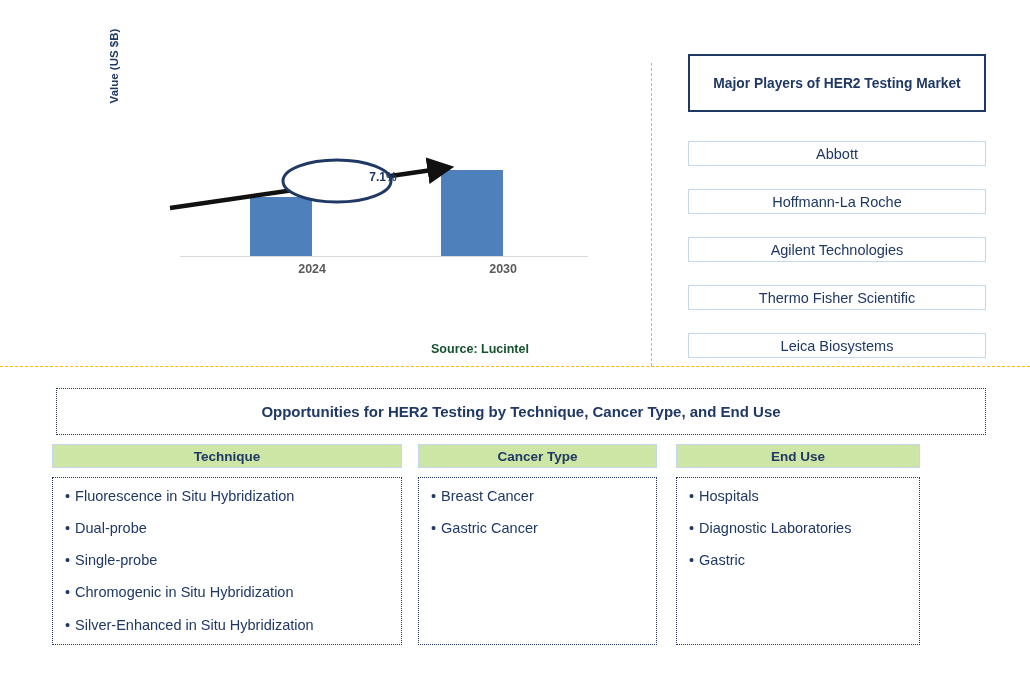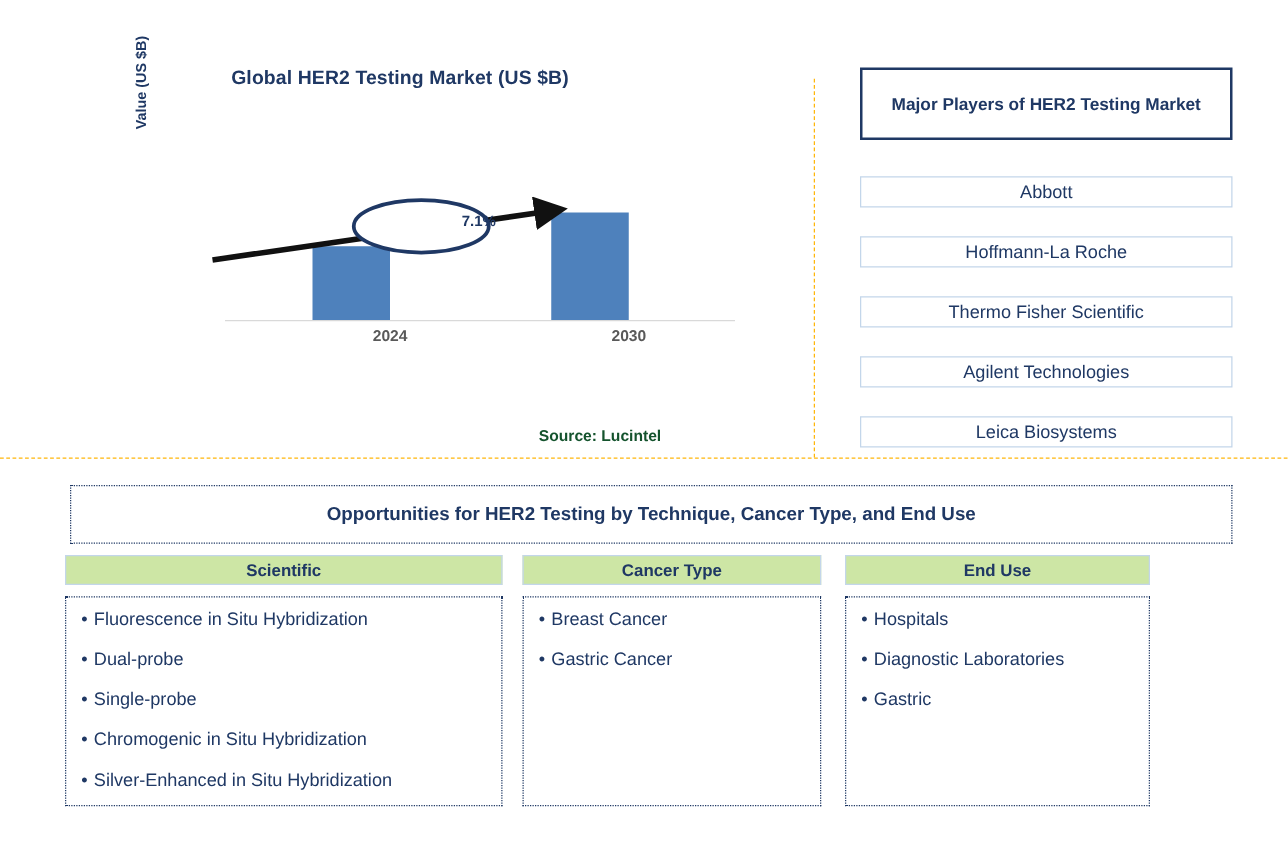--- a/index.html
+++ b/index.html
@@ -227,21 +227,20 @@
     margin-right: 5px;
     font-size: 14.5px;
     line-height: 1.25;
   }
 </style>
 </head>
 <body>
 
 <div id="chart-panel">
 
-  <div id="chart-title">Global HER2 Testing Market (US $B)</div>
 
   <div id="chart-plot">
 
     <div id="y-axis-label">Value (US $B)</div>
 
     <div id="baseline"></div>
 
     <div class="bar" id="bar-2024"></div>
     <div class="bar" id="bar-2030"></div>
 
@@ -267,32 +266,32 @@
 
 <div id="vertical-divider"></div>
 <div id="horizontal-divider"></div>
 
 <div id="players-panel">
   <div id="players-header">Major Players of HER2 Testing Market</div>
 
   <div id="player-list">
     <div class="player-box">Abbott</div>
     <div class="player-box">Hoffmann-La Roche</div>
+    <div class="player-box">Agilent Technologies</div>
     <div class="player-box">Thermo Fisher Scientific</div>
-    <div class="player-box">Agilent Technologies</div>
     <div class="player-box">Leica Biosystems</div>
   </div>
 </div>
 
 <div id="opportunities-title-box">Opportunities for HER2 Testing by Technique, Cancer Type, and End Use</div>
 
 <div id="columns">
 
   <div class="column" id="col-technique">
-    <div class="col-header">Scientific</div>
+    <div class="col-header">Technique</div>
     <div class="col-body">
       <div class="bullet-item">
         <span class="bullet-dot">•</span>
         <span>Fluorescence in Situ Hybridization</span>
       </div>
       <div class="bullet-item">
         <span class="bullet-dot">•</span>
         <span>Dual-probe</span>
       </div>
       <div class="bullet-item">

